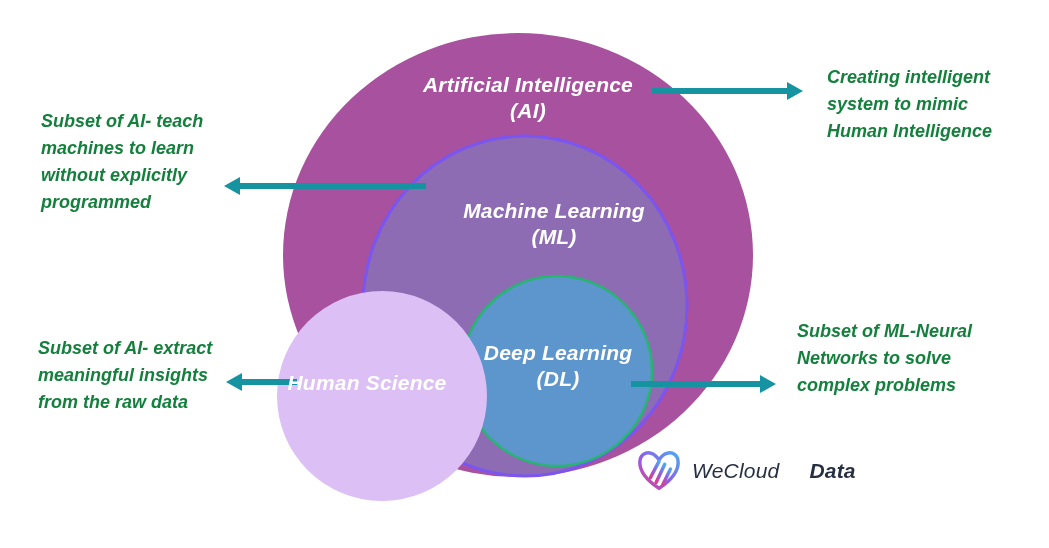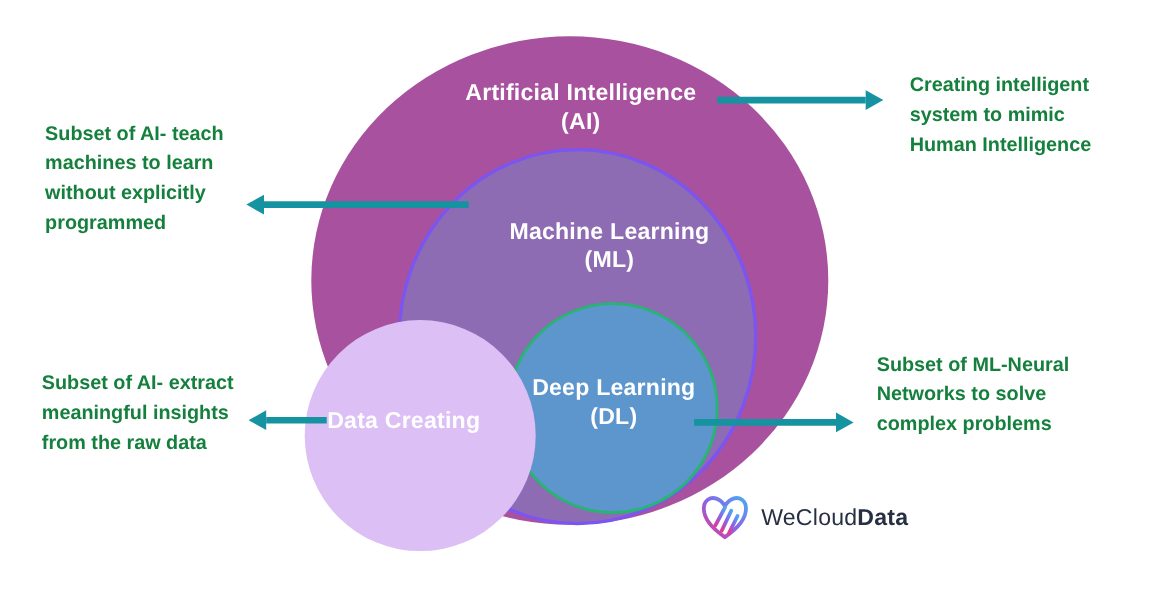--- a/index.html
+++ b/index.html
@@ -3,21 +3,21 @@
 <meta charset="utf-8">
 <style>
   html, body { margin: 0; padding: 0; }
   body {
     width: 1049px; height: 548px;
     background: #ffffff;
     font-family: "Liberation Sans", sans-serif;
     position: relative;
     overflow: hidden;
   }
-  #stage { position: absolute; inset: 0; width: 1049px; height: 548px; }
+  #stage { position: absolute; inset: 0; width: 1049px; height: 548px; font-style: italic; }
   svg.layer { position: absolute; left: 0; top: 0; }
 
   .circle-label {
     position: absolute;
     transform: translateX(-50%);
     color: #ffffff;
     font-weight: 700;
     font-size: 21px;
     line-height: 26px;
     text-align: center;
@@ -37,21 +37,21 @@
   #logo {
     position: absolute;
     left: 636px; top: 448px;
     display: flex; align-items: center; gap: 10px;
   }
   #logo .brand {
     font-size: 21px;
     color: #273043;
     letter-spacing: 0.2px;
   }
-  #logo .brand .bold { font-weight: 700; }
+  #logo .brand .bold { font-weight: 700; padding-left: 30px; }
 </style>
 </head>
 <body>
 
 <div id="stage">
 
   <svg class="layer" width="1049" height="548" viewBox="0 0 1049 548">
 
     <ellipse cx="518" cy="255" rx="235" ry="222" fill="#a8519e"></ellipse>
 
@@ -81,21 +81,21 @@
       <polygon points="760,375 760,393 776,384" fill="#1593a1"></polygon>
     </g>
   </svg>
 
   <div class="circle-label" style="left:528px; top:72px;">Artificial Intelligence
 (AI)</div>
   <div class="circle-label" style="left:554px; top:198px;text-align:center;">Machine Learning
 (ML)</div>
   <div class="circle-label" style="left:558px; top:340px;">Deep Learning
 (DL)</div>
-  <div class="circle-label" style="left:367px; top:370px;">Data Creating</div>
+  <div class="circle-label" style="left:367px; top:370px;">Human Science</div>
 
   <div class="annotation right-side" style="left:827px; top:64px;">Creating intelligent
 system to mimic
 Human Intelligence</div>
   <div class="annotation" style="left:38px; top:335px;">Subset of AI- extract
 meaningful insights
 from the raw data</div>
   <div class="annotation" style="left:41px; top:108px;">Subset of AI- teach
 machines to learn
 without explicitly

